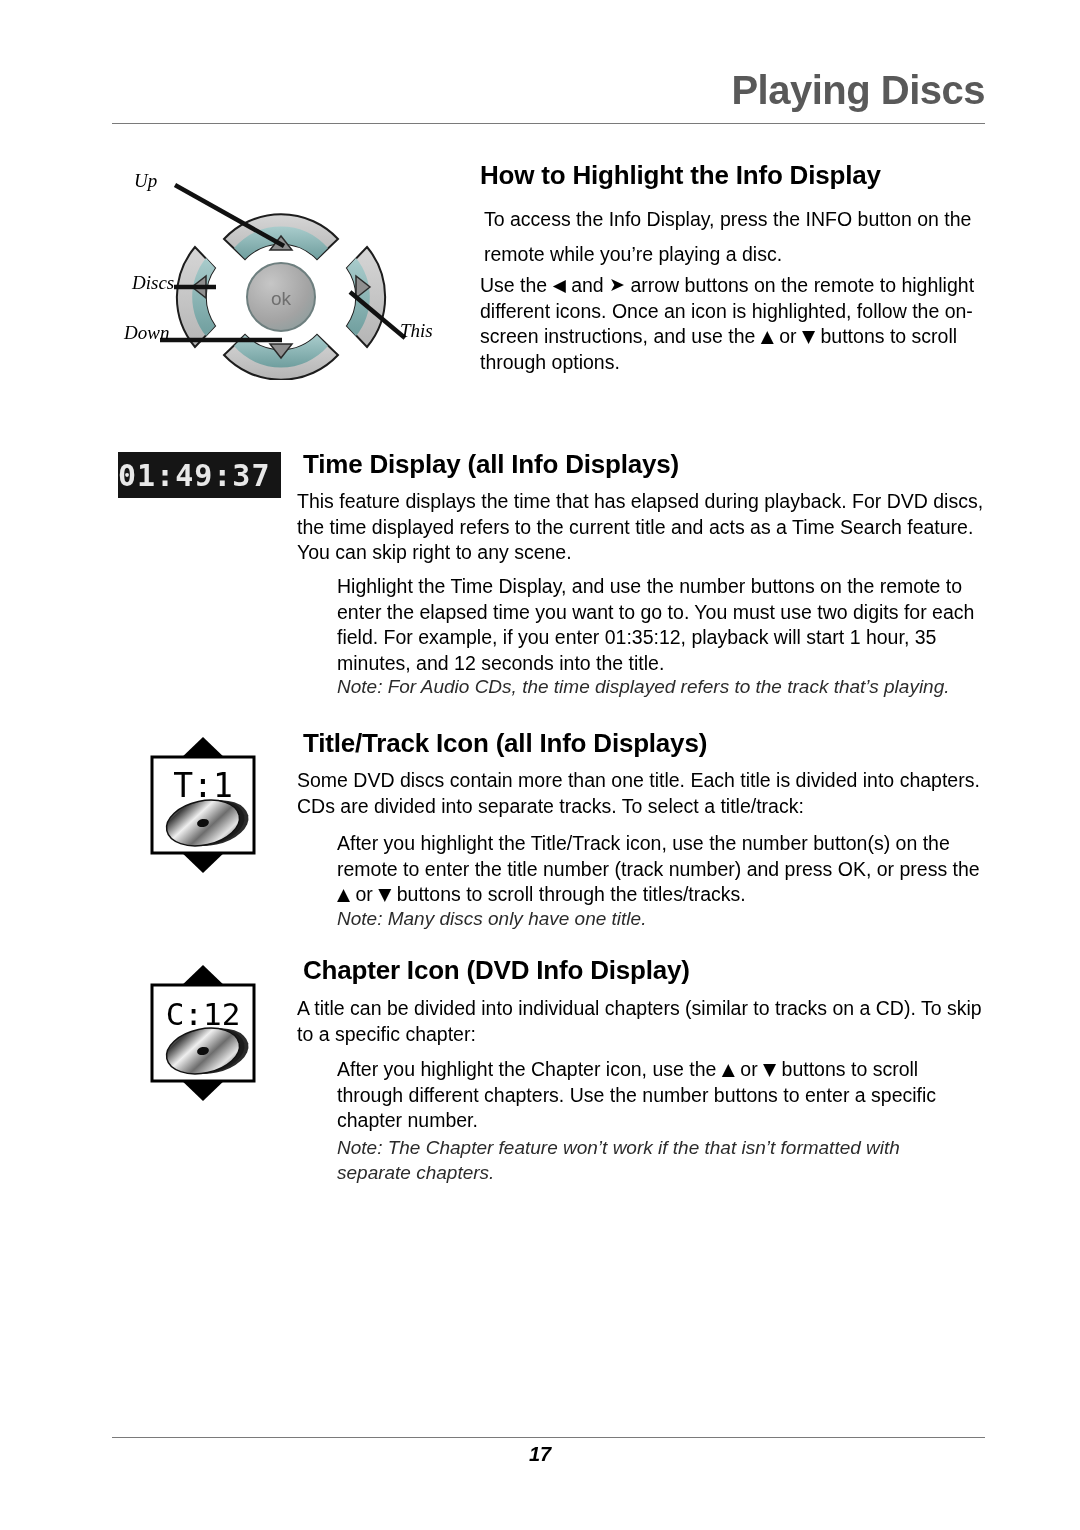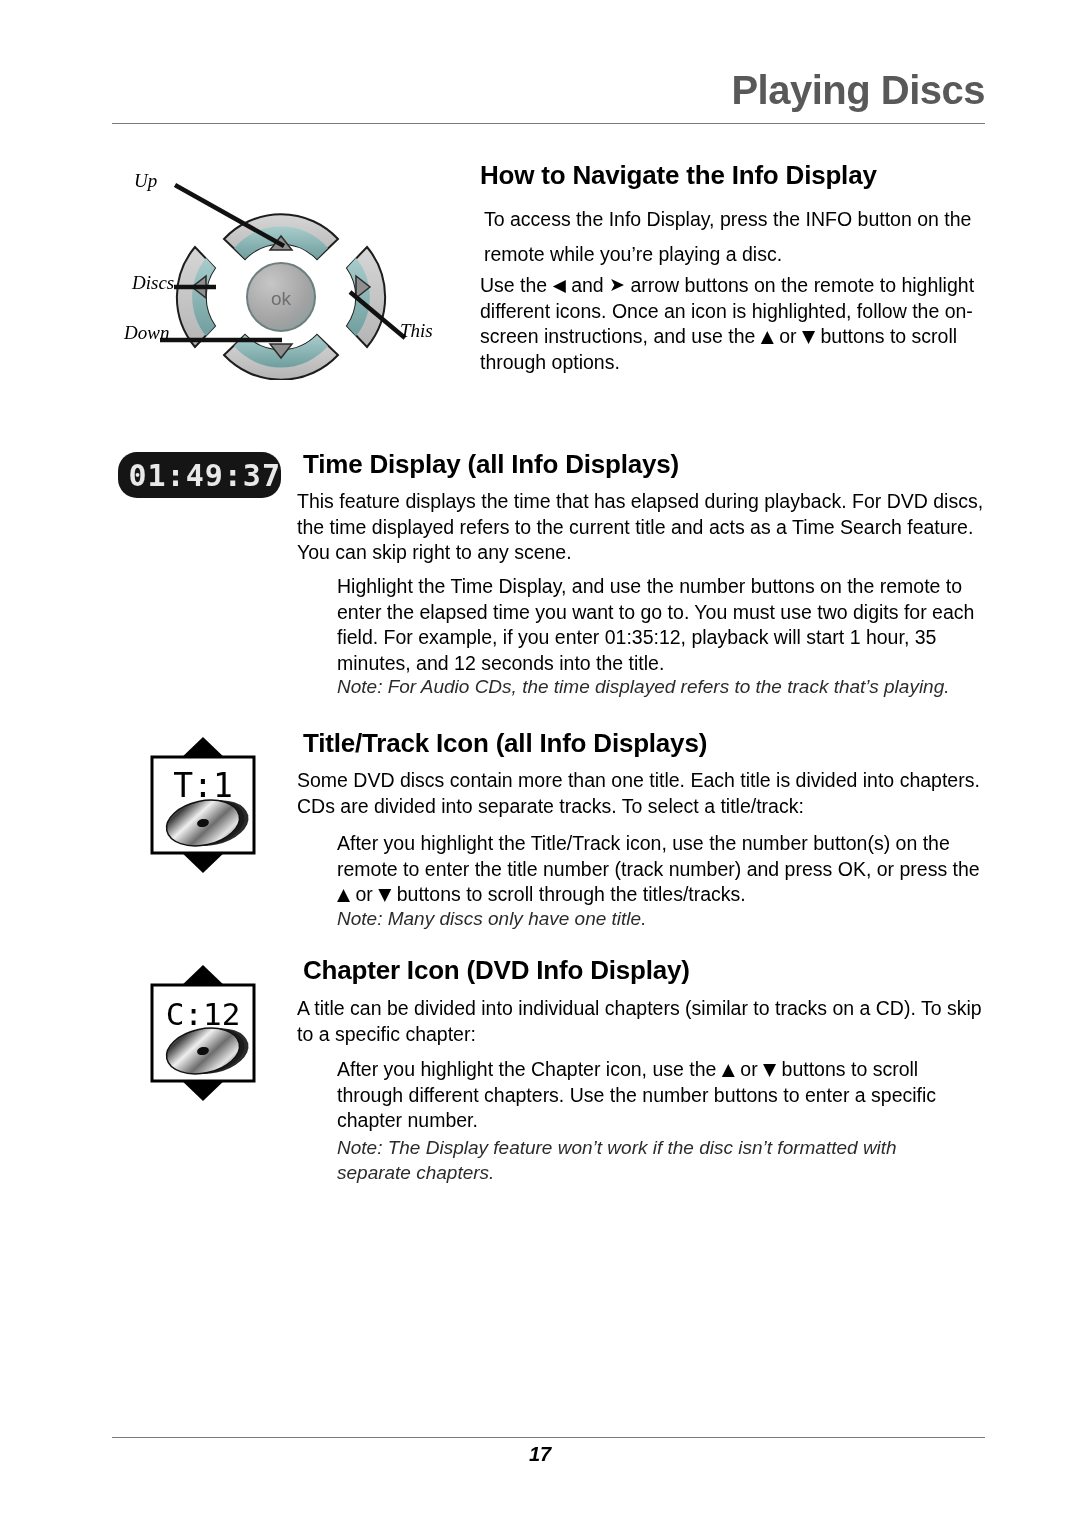--- a/index.html
+++ b/index.html
@@ -100,22 +100,21 @@
   
   #time-lcd {
     position: absolute;
     left: 118px;
     top: 452px;
     width: 163px;
     height: 46px;
     background: #151515;
     display: flex;
     align-items: center;
-    justify-content: flex-end;
-    border-radius: 19px;
+    justify-content: flex-start;
   }
   #time-lcd-value {
     font-family: "DejaVu Sans Mono", monospace;
     font-size: 30px;
     font-weight: bold;
     color: #e8e8e8;
     letter-spacing: 1px;
   }
 
   
@@ -205,21 +204,21 @@
     <line x1="48" y1="180" x2="170" y2="180" stroke="#111" stroke-width="4.5"></line>
     <line x1="238" y1="132" x2="293" y2="178" stroke="#111" stroke-width="4.5"></line>
   </svg>
 
   <div class="nav-label" id="nav-label-up">Up</div>
   <div class="nav-label" id="nav-label-left">Discs</div>
   <div class="nav-label" id="nav-label-down">Down</div>
   <div class="nav-label" id="nav-label-right">This</div>
 </div>
 
-<div class="section-heading" style="left:480px; top:160px;">How to Navigate the Info Display</div>
+<div class="section-heading" style="left:480px; top:160px;">How to Highlight the Info Display</div>
 
 <div class="body-par loose" style="left:484px; top:202px; width:500px;">
   <span>To access the Info Display, press the INFO button on the</span><br>
   <span>remote while you’re playing a disc.</span>
 </div>
 
 <div class="body-par" style="left:480px; top:273px; width:505px;">
   <span>Use the</span>
   <span class="arrow-glyph">◀</span>
   <span>and</span>
@@ -302,16 +301,16 @@
 <div class="body-par" style="left:297px; top:996px; width:690px;">A title can be divided into individual chapters (similar to tracks on a CD). To skip to a specific chapter:</div>
 
 <div class="body-par" style="left:337px; top:1057px; width:650px;">
   <span>After you highlight the Chapter icon, use the</span>
   <span class="arrow-glyph">▲</span>
   <span>or</span>
   <span class="arrow-glyph">▼</span>
   <span>buttons to scroll through different chapters. Use the number buttons to enter a specific chapter number.</span>
 </div>
 
-<div class="note-par" style="left:337px; top:1135px; width:595px;">Note: The Display feature won’t work if the disc isn’t formatted with separate chapters.</div>
+<div class="note-par" style="left:337px; top:1135px; width:595px;">Note: The Chapter feature won’t work if the that isn’t formatted with separate chapters.</div>
 
 <div id="footer-rule"></div>
 <div id="page-number">17</div>
 
 </body></html>

